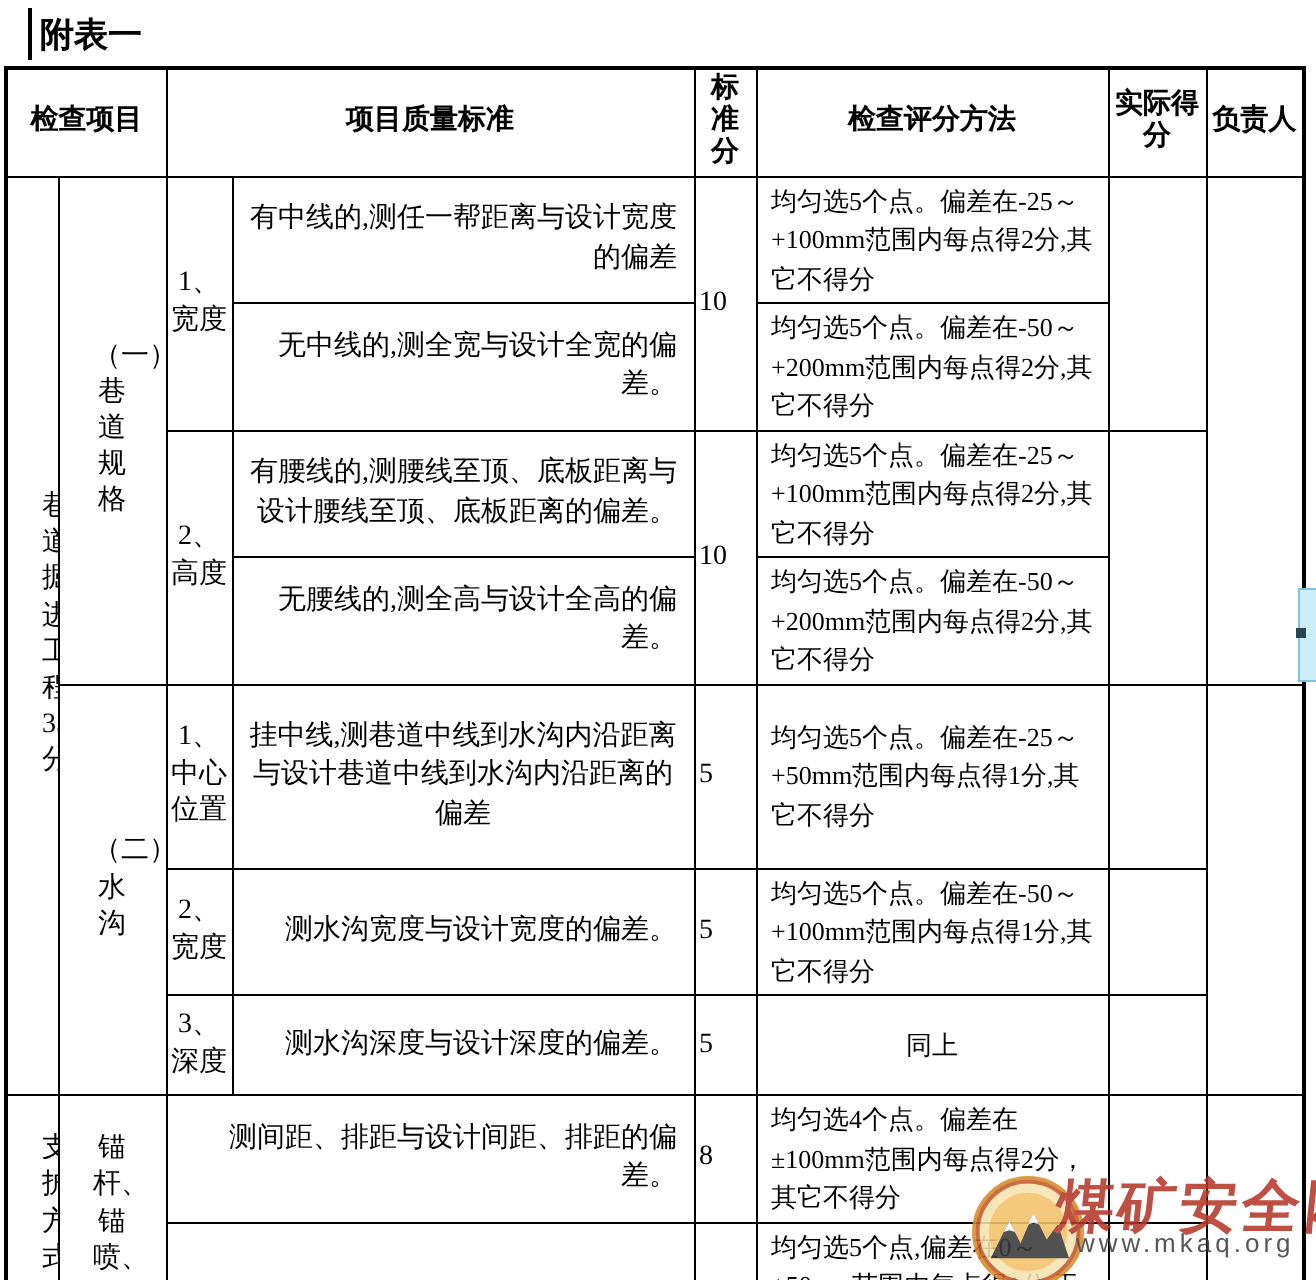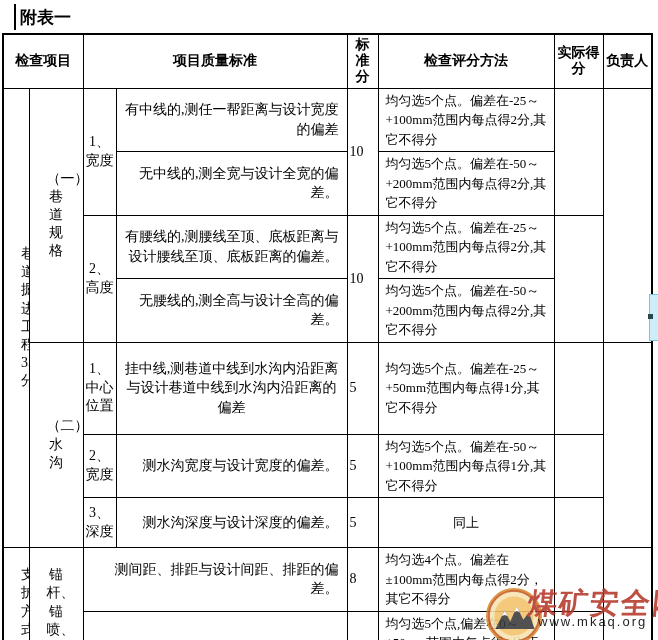--- a/index.html
+++ b/index.html
@@ -29,21 +29,21 @@
   .score{text-align:left;padding:1px 2px;}
   .method{font-size:13px;text-align:left;padding:2px 7px;line-height:1.5;}
   .method.center{text-align:center;}
   .blank{padding:0;}
 
   .watermark{position:absolute;left:480px;top:582px;width:178px;height:58px;z-index:5;opacity:0.88;}
   .wm-logo{position:absolute;left:6px;top:6px;width:56px;height:56px;}
   .wm-name{position:absolute;left:48px;top:2px;width:130px;font-size:29px;font-weight:bold;
            color:#b5372a;letter-spacing:2px;white-space:nowrap;transform:skewX(-6deg);
            font-family:"Liberation Serif",serif;}
-  .wm-url{position:absolute;left:58px;top:32px;font-size:13px;color:#000000;
+  .wm-url{position:absolute;left:58px;top:32px;font-size:13px;color:#404040;
           letter-spacing:2px;font-family:"Liberation Sans",sans-serif;}
 
   .scroll-handle{position:absolute;left:649px;top:294px;width:9px;height:45px;
                  background:#cdeef9;border:1px solid #7fc4dd;z-index:6;}
   .scroll-handle .dot{position:absolute;left:-2px;top:19px;width:5px;height:5px;background:#28464f;}
 </style>
 </head>
 <body>
 
 <div class="title-bar">

